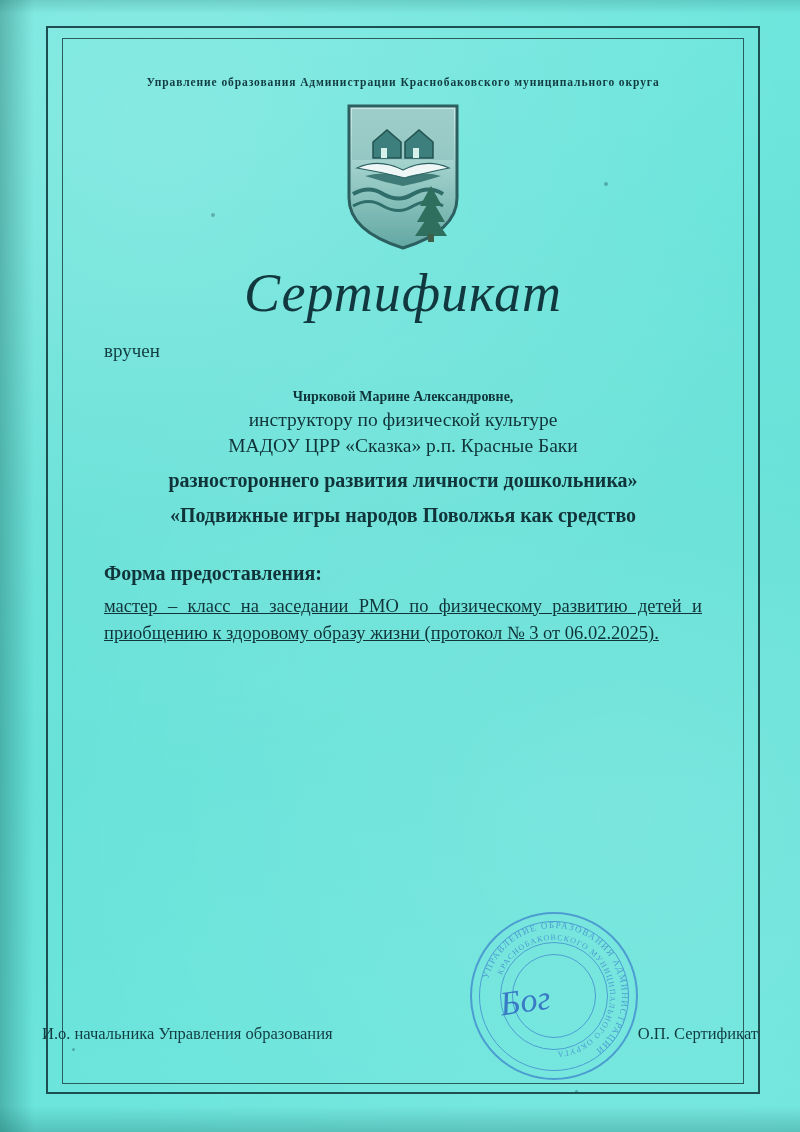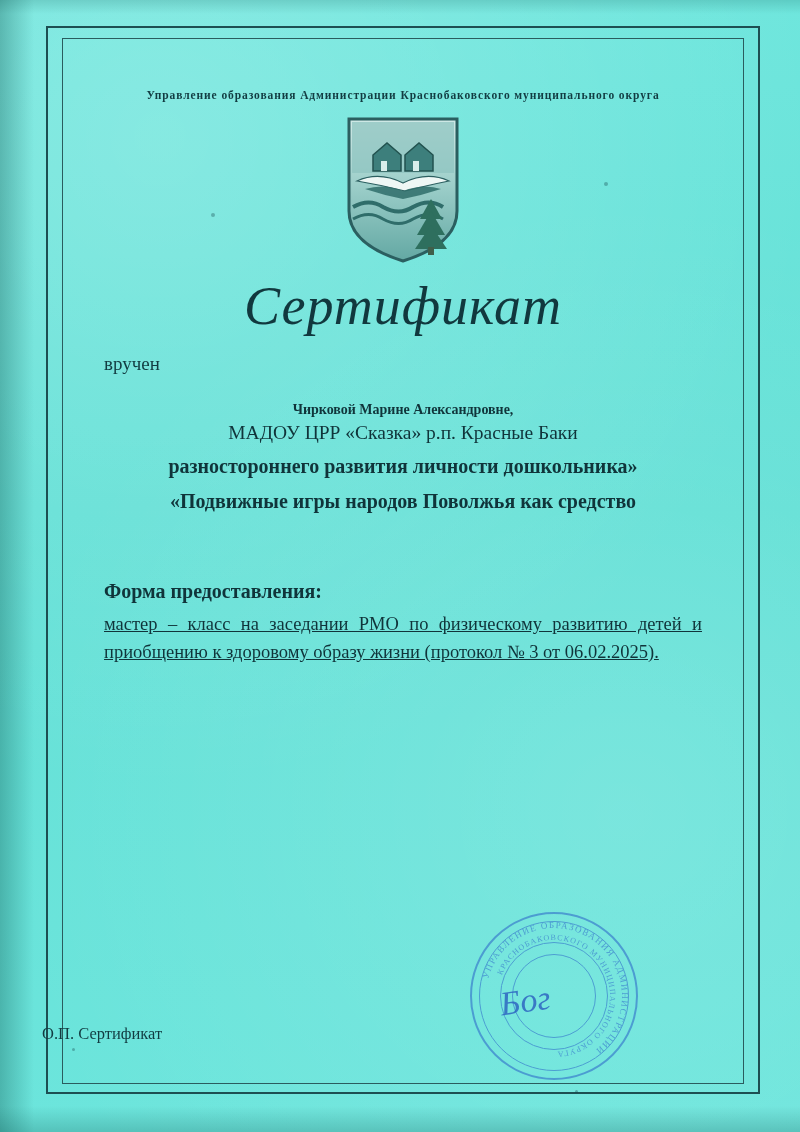--- a/index.html
+++ b/index.html
@@ -69,21 +69,21 @@
     box-sizing: border-box;
   }
 
   .content {
     position: absolute;
     left: 62px;
     top: 38px;
     width: 682px;
     height: 1046px;
     box-sizing: border-box;
-    padding: 17px 42px;
+    padding: 4px 42px;
     color: #10343a;
   }
 
   .org-line {
     margin-top: 34px;
     text-align: center;
     font-size: 11.5px;
     font-weight: bold;
     letter-spacing: 0.9px;
     color: #123c42;
@@ -132,21 +132,21 @@
     font-size: 19.5px;
   }
   .theme {
     margin-top: 6px;
     font-size: 20px;
     font-weight: bold;
     line-height: 1.45;
   }
 
   .form-heading {
-    margin-top: 64px;
+    margin-top: 32px;
     font-size: 20px;
     font-weight: bold;
     text-align: left;
   }
   .form-body {
     margin-top: 8px;
     font-size: 18.5px;
     line-height: 1.5;
     text-align: justify;
     text-justify: inter-word;
@@ -260,31 +260,33 @@
         <rect x="85" y="132" width="6" height="8" fill="#3f5f4a"></rect>
       </svg>
     </div>
 
     <div class="cert-title">Сертификат</div>
 
     <div class="awarded">вручен</div>
 
     <div class="recipient-block">
       <div class="recipient-name">Чирковой Марине Александровне,</div>
+      <div class="recipient-role">инструктору по физической культуре</div>
       <div class="recipient-org">МАДОУ ЦРР «Сказка» р.п. Красные Баки</div>
       <div class="theme">разностороннего развития личности дошкольника»</div>
       <div class="theme">«Подвижные игры народов Поволжья как средство</div>
     </div>
 
     <div class="form-heading">Форма предоставления:</div>
     <div class="form-body">мастер – класс  на заседании РМО по физическому развитию детей и приобщению к здоровому образу жизни (протокол № 3 от 06.02.2025).</div>
 
   </div>
 
   <div class="sign-row">
+    <div class="sign-left">И.о. начальника Управления образования</div>
     <div class="sign-right">О.П. Сертификат</div>
   </div>
 
   <div class="stamp">
     <div class="ring r1"></div>
     <div class="ring r2"></div>
     <div class="ring r3"></div>
     <div class="ring r4"></div>
     <svg class="stamp-text" viewBox="0 0 168 168">
       <defs>

